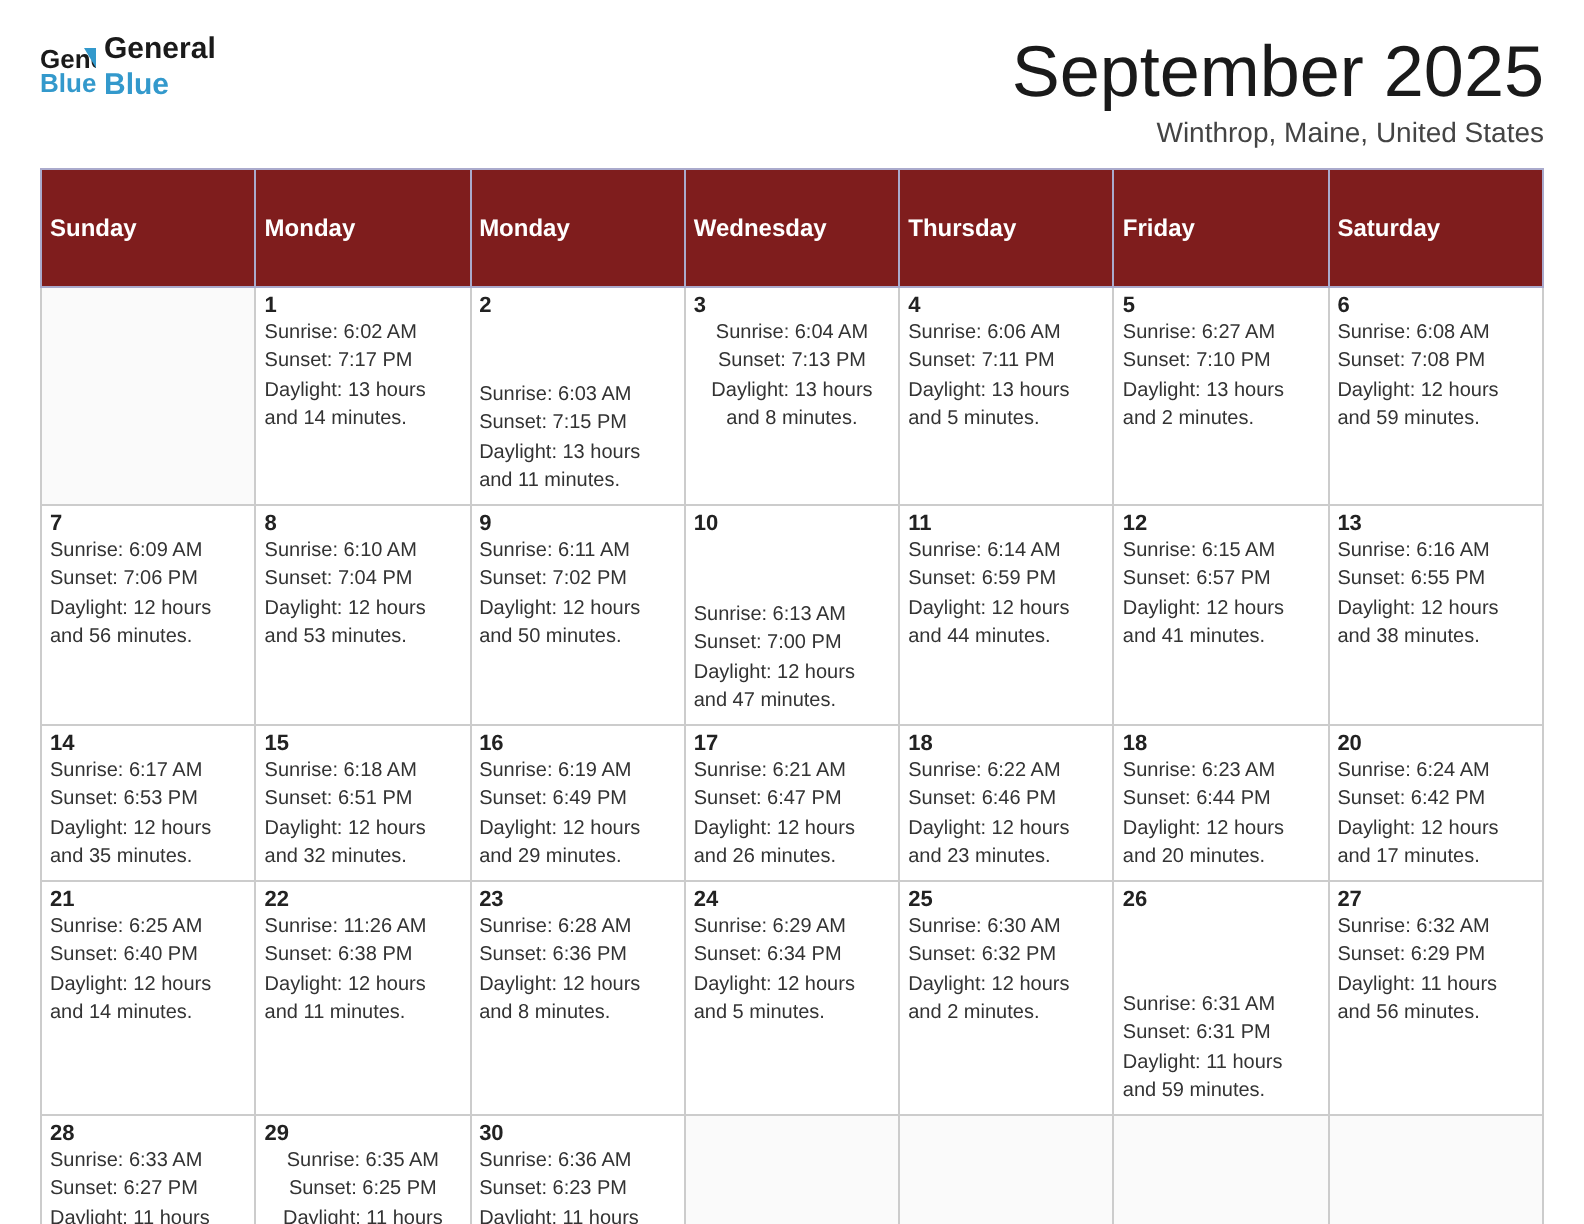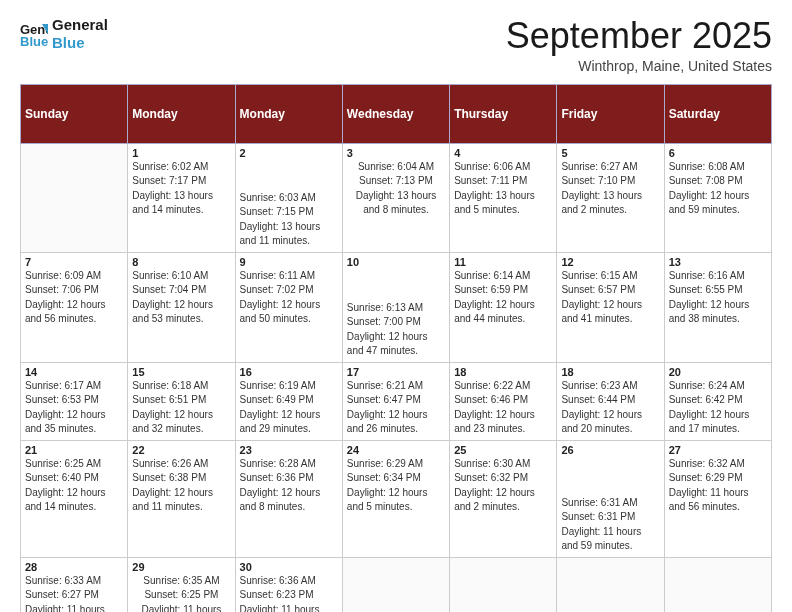--- a/index.html
+++ b/index.html
@@ -275,21 +275,21 @@
         <tr>
           <td>
             <span class="day-num">21</span>
             <div class="cell-info" style="white-space: pre-line;">Sunrise: 6:25 AM
 Sunset: 6:40 PM
 Daylight: 12 hours
 and 14 minutes.</div>
           </td>
           <td>
             <span class="day-num">22</span>
-            <div class="cell-info" style="white-space: pre-line;">Sunrise: 6:26 AM
+            <div class="cell-info" style="white-space: pre-line;">Sunrise: 11:26 AM
 Sunset: 6:38 PM
 Daylight: 12 hours
 and 11 minutes.</div>
           </td>
           <td>
             <span class="day-num">23</span>
             <div class="cell-info" style="white-space: pre-line;">Sunrise: 6:28 AM
 Sunset: 6:36 PM
 Daylight: 12 hours
 and 8 minutes.</div>

